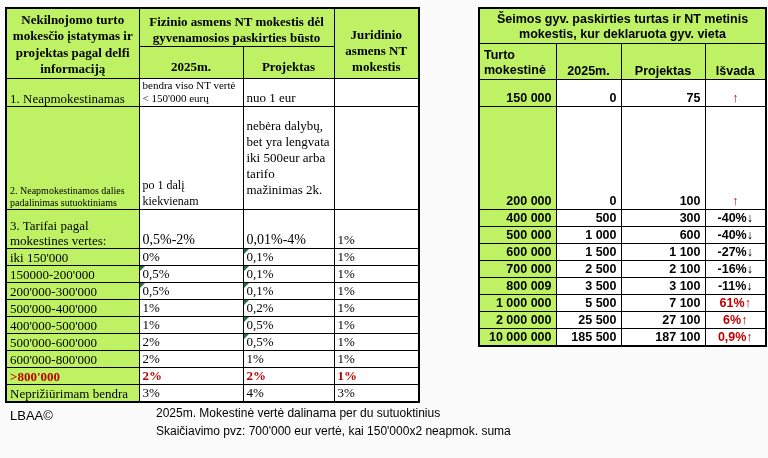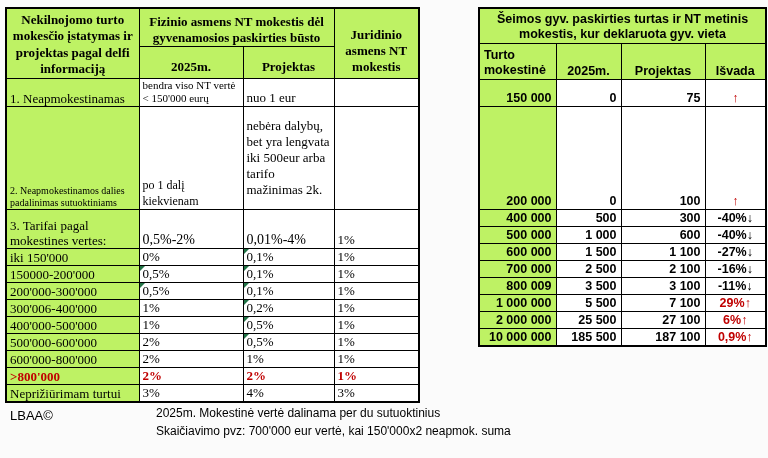--- a/index.html
+++ b/index.html
@@ -122,21 +122,21 @@
       </tr>
 
       <tr style="height:17px">
         <td class="green lbl">200'000-300'000</td>
         <td class="val"><span class="tri-mark"></span><span>0,5%</span></td>
         <td class="val"><span class="tri-mark"></span><span>0,1%</span></td>
         <td class="val">1%</td>
       </tr>
 
       <tr style="height:17px">
-        <td class="green lbl">300'006-400'000</td>
+        <td class="green lbl">500'000-400'000</td>
         <td class="val">1%</td>
         <td class="val"><span class="tri-mark"></span><span>0,2%</span></td>
         <td class="val">1%</td>
       </tr>
 
       <tr style="height:17px">
         <td class="green lbl">400'000-500'000</td>
         <td class="val">1%</td>
         <td class="val"><span class="tri-mark"></span><span>0,5%</span></td>
         <td class="val">1%</td>
@@ -157,21 +157,21 @@
       </tr>
 
       <tr style="height:17px" class="red-row">
         <td class="green lbl">&gt;800'000</td>
         <td class="val">2%</td>
         <td class="val">2%</td>
         <td class="val">1%</td>
       </tr>
 
       <tr style="height:17px">
-        <td class="green lbl">Neprižiūrimam turtui</td>
+        <td class="green lbl">Neprižiūrimam bendra</td>
         <td class="val">3%</td>
         <td class="val">4%</td>
         <td class="val">3%</td>
       </tr>
     </tbody>
   </table>
 
   <table class="right-table">
     <colgroup>
         <col style="width:77px">
@@ -237,21 +237,21 @@
         <td class="green num">800 009</td>
         <td class="num">3 500</td>
         <td class="num">3 100</td>
         <td class="verdict">-11%↓</td>
       </tr>
 
       <tr style="height:17px">
         <td class="green num">1 000 000</td>
         <td class="num">5 500</td>
         <td class="num">7 100</td>
-        <td class="verdict red-txt">29%↑</td>
+        <td class="verdict red-txt">61%↑</td>
       </tr>
 
       <tr style="height:17px">
         <td class="green num">2 000 000</td>
         <td class="num">25 500</td>
         <td class="num">27 100</td>
         <td class="verdict red-txt">6%↑</td>
       </tr>
 
       <tr style="height:17px">

